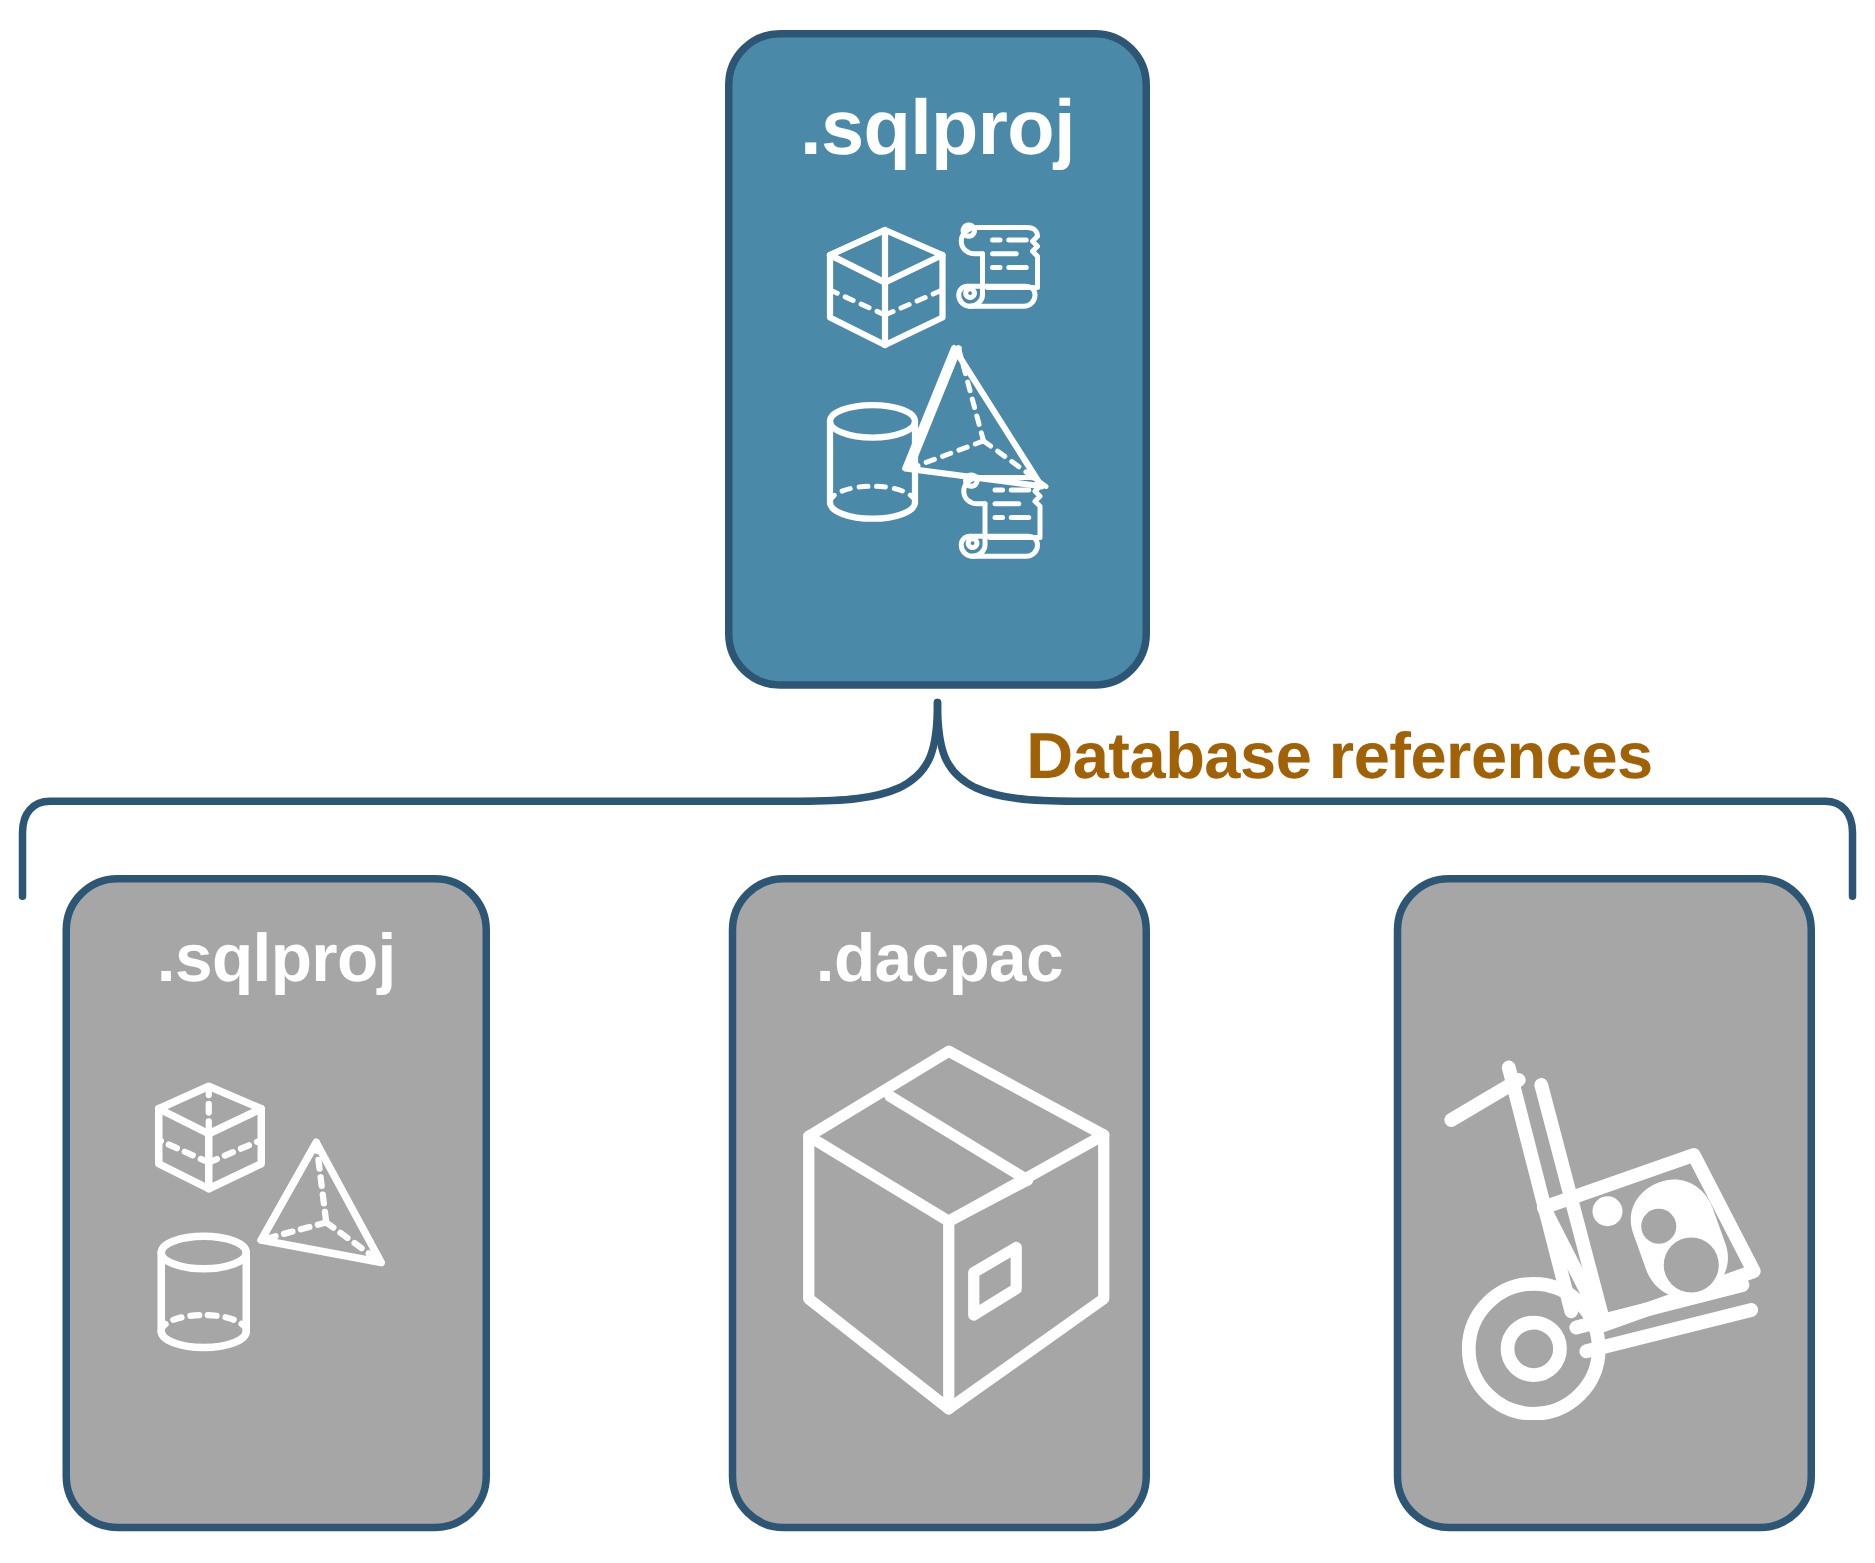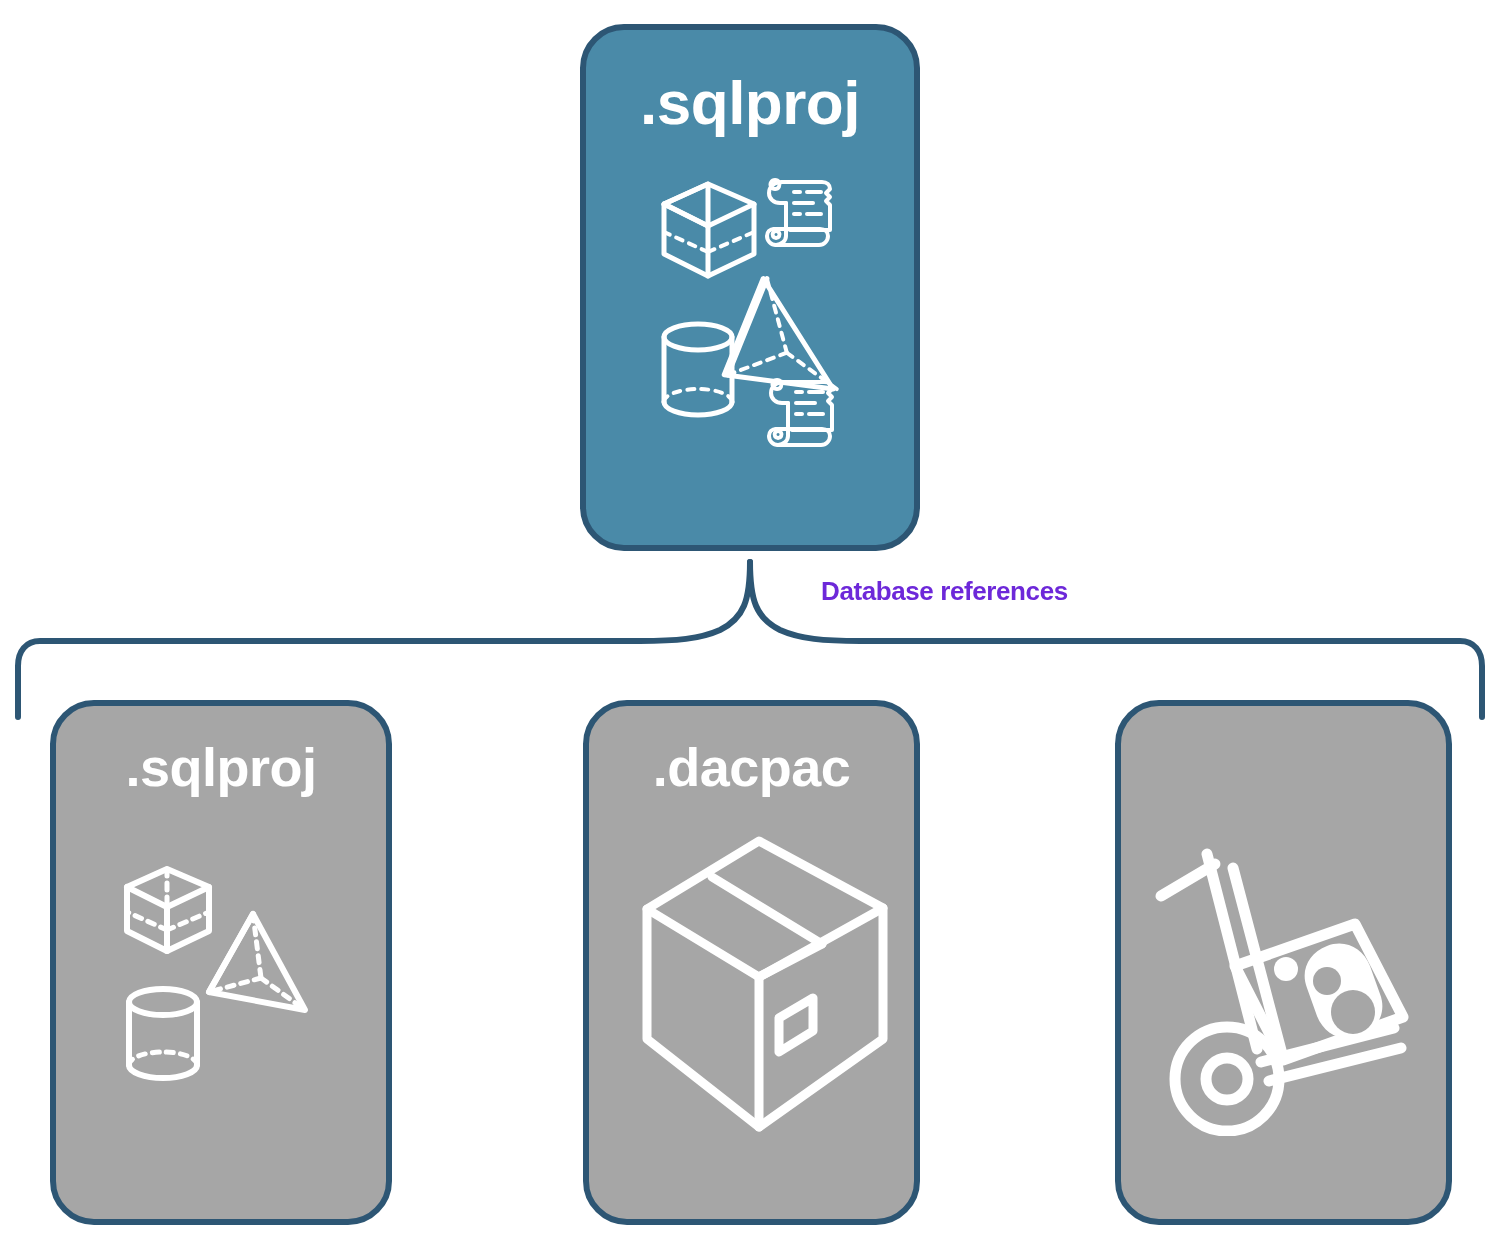--- a/index.html
+++ b/index.html
@@ -90,23 +90,23 @@
     left: 0;
     top: 540px;
     width: 1500px;
     height: 200px;
     pointer-events: none;
   }
   #bracket-label {
     position: absolute;
     left: 815px;
     top: 578px;
-    font-size: 26px;
+    font-size: 52px;
     font-weight: bold;
-    color: #6d28d9;
+    color: #a16207;
     letter-spacing: -0.4px;
     white-space: nowrap;
     background: #ffffff;
     padding: 0 8px 0 6px;
     line-height: 1.05;
   }
 </style>
 </head>
 <body>
 

